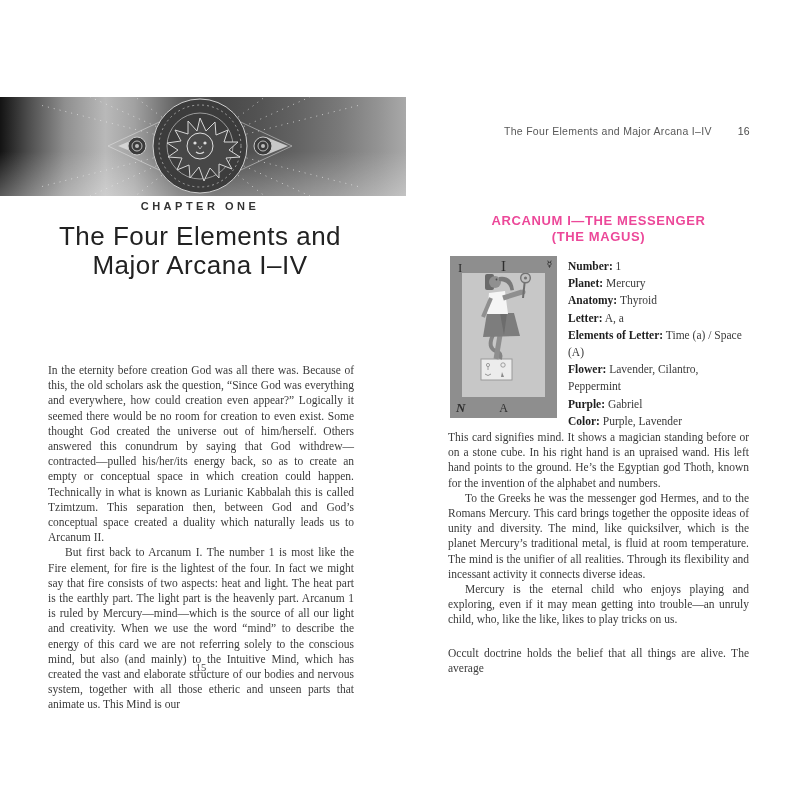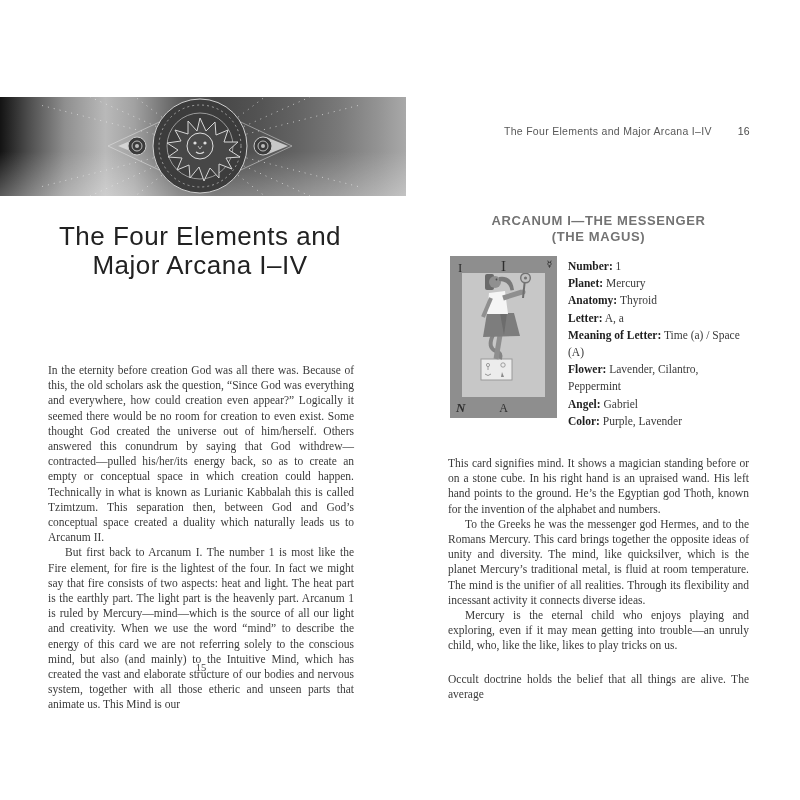--- a/index.html
+++ b/index.html
@@ -42,21 +42,21 @@
   .running-header {
     position:absolute; left:448px; top:125px; width:302px; text-align:right;
     font-family:"Liberation Sans", sans-serif; font-size:10.5px; color:#585858;
     letter-spacing:0.3px;
   }
   .running-header .folio-right { margin-left:26px; color:#4a4a4a; }
   .intro-body { position:absolute; left:448px; top:147px; width:301px; }
   .section-heading {
     position:absolute; left:448px; top:213px; width:301px; text-align:center;
     font-family:"Liberation Sans", sans-serif; font-size:13px; font-weight:700;
-    letter-spacing:0.6px; color:#737373; line-height:16px; margin:0;
+    letter-spacing:0.6px; color:#ec4899; line-height:16px; margin:0;
   }
 
   
   .tarot-card {
     position:absolute; left:450px; top:256px; width:107px; height:162px;
     background:#8e8e8e;
   }
   .tarot-inner {
     position:absolute; left:12px; top:17px; width:83px; height:124px;
     background:#c7c7c7;
@@ -68,21 +68,21 @@
   .glyph-tc { left:0; top:2px; width:107px; text-align:center; font-size:15px; }
   .glyph-tr { right:5px; top:3px; font-size:9px; font-family:"DejaVu Sans", sans-serif; }
   .glyph-bl { left:6px; bottom:2px; font-size:13px; font-style:italic; font-weight:600; }
   .glyph-bc { left:0; bottom:2px; width:107px; text-align:center; font-size:12px; }
 
   .card-attrs {
     position:absolute; left:568px; top:258px; width:184px;
     font-size:11.5px; line-height:17.2px;
   }
   .card-attrs .attr b { font-weight:700; color:#1f1f1f; }
-  .right-body { position:absolute; left:448px; top:456px; width:301px; }
+  .right-body { position:absolute; left:448px; top:430px; width:301px; }
   .right-body p.section-break { margin-top:18px; }
 </style>
 </head>
 <body>
 
 <div class="spread">
 
   <div class="banner">
     <svg width="406" height="99" viewBox="0 0 406 99">
 
@@ -122,20 +122,21 @@
       <polygon fill="#474747" stroke="#d6d6d6" stroke-width="1" points="200,21 206,34 215,25 216,38 228,33 224,45 238,45 229,53 240,60 226,61 232,72 219,67 219,81 210,71 204,84 199,70 190,81 189,68 177,73 182,61 168,60 178,53 167,46 181,44 175,33 188,37 188,24 197,34"></polygon>
 
       <circle cx="200" cy="49" r="13" fill="#4a4a4a" stroke="#e0e0e0" stroke-width="1"></circle>
       <circle cx="195" cy="46" r="1.6" fill="#dddddd"></circle>
       <circle cx="205" cy="46" r="1.6" fill="#dddddd"></circle>
       <path d="M196,55 Q200,58 204,55" fill="none" stroke="#dddddd" stroke-width="1.2"></path>
       <path d="M198,49 L200,52 L202,49" fill="none" stroke="#cccccc" stroke-width="0.8"></path>
     </svg>
   </div>
 
+  <div class="chapter-label">CHAPTER ONE</div>
 
   <h1 class="chapter-title">
     <span style="display:block">The Four Elements and</span>
     <span style="display:block">Major Arcana I–IV</span>
   </h1>
 
   <div class="left-body body-col">
     <p>In the eternity before creation God was all there was.  Because of this, the old scholars ask the question, “Since God was everything and everywhere, how could creation even appear?”  Logically it seemed there would be no room for creation to even exist.  Some thought God created the universe out of him/herself.  Others answered this conundrum by saying that God withdrew—contracted—pulled his/her/its energy back, so as to create an empty or conceptual space in which creation could happen. Technically in what is known as Lurianic Kabbalah this is called Tzimtzum. This separation then, between God and God’s conceptual space created a duality which naturally leads us to Arcanum II.</p>
     <p class="indent">But first back to Arcanum I. The number 1 is most like the Fire element, for fire is the lightest of the four. In fact we might say that fire consists of two aspects:  heat and light.  The heat part is the earthly part. The light part is the heavenly part.  Arcanum 1 is ruled by Mercury—mind—which is the source of all our light and creativity. When we use the word “mind” to describe the energy of this card we are not referring solely to the conscious mind, but also (and mainly) to the Intuitive Mind, which has created the vast and elaborate structure of our bodies and nervous system, together with all those etheric and unseen parts that animate us. This Mind is our</p>
   </div>
@@ -192,23 +193,23 @@
         <path d="M37,4 Q50,2 52,17 L48.5,17.5 Q47,8 37,8 Z" fill="#7a7a7a"></path>
       </svg>
     </div>
   </div>
 
   <div class="card-attrs">
     <div class="attr"><b>Number:</b> <span>1</span></div>
     <div class="attr"><b>Planet:</b> <span>Mercury</span></div>
     <div class="attr"><b>Anatomy:</b> <span>Thyroid</span></div>
     <div class="attr"><b>Letter:</b> <span>A, a</span></div>
-    <div class="attr"><b>Meaning of Letter:</b> <span>Time (a) / Space (A)</span></div>
+    <div class="attr"><b>Elements of Letter:</b> <span>Time (a) / Space (A)</span></div>
     <div class="attr"><b>Flower:</b> <span>Lavender, Cilantro, Peppermint</span></div>
-    <div class="attr"><b>Angel:</b> <span>Gabriel</span></div>
+    <div class="attr"><b>Purple:</b> <span>Gabriel</span></div>
     <div class="attr"><b>Color:</b> <span>Purple, Lavender</span></div>
   </div>
 
   <div class="right-body body-col">
     <p>This card signifies mind. It shows a magician standing before or on a stone cube. In his right hand is an upraised wand. His left hand points to the ground. He’s the Egyptian god Thoth, known for the invention of the alphabet and numbers.</p>
     <p class="indent">To the Greeks he was the messenger god Hermes, and to the Romans Mercury. This card brings together the opposite ideas of unity and diversity. The mind, like quicksilver, which is the planet Mercury’s traditional metal, is fluid at room temperature. The mind is the unifier of all realities. Through its flexibility and incessant activity it connects diverse ideas.</p>
     <p class="indent">Mercury is the eternal child who enjoys playing and exploring, even if it may mean getting into trouble—an unruly child, who, like the like, likes to play tricks on us.</p>
     <p class="section-break">Occult doctrine holds the belief that all things are alive. The average</p>
   </div>
 

